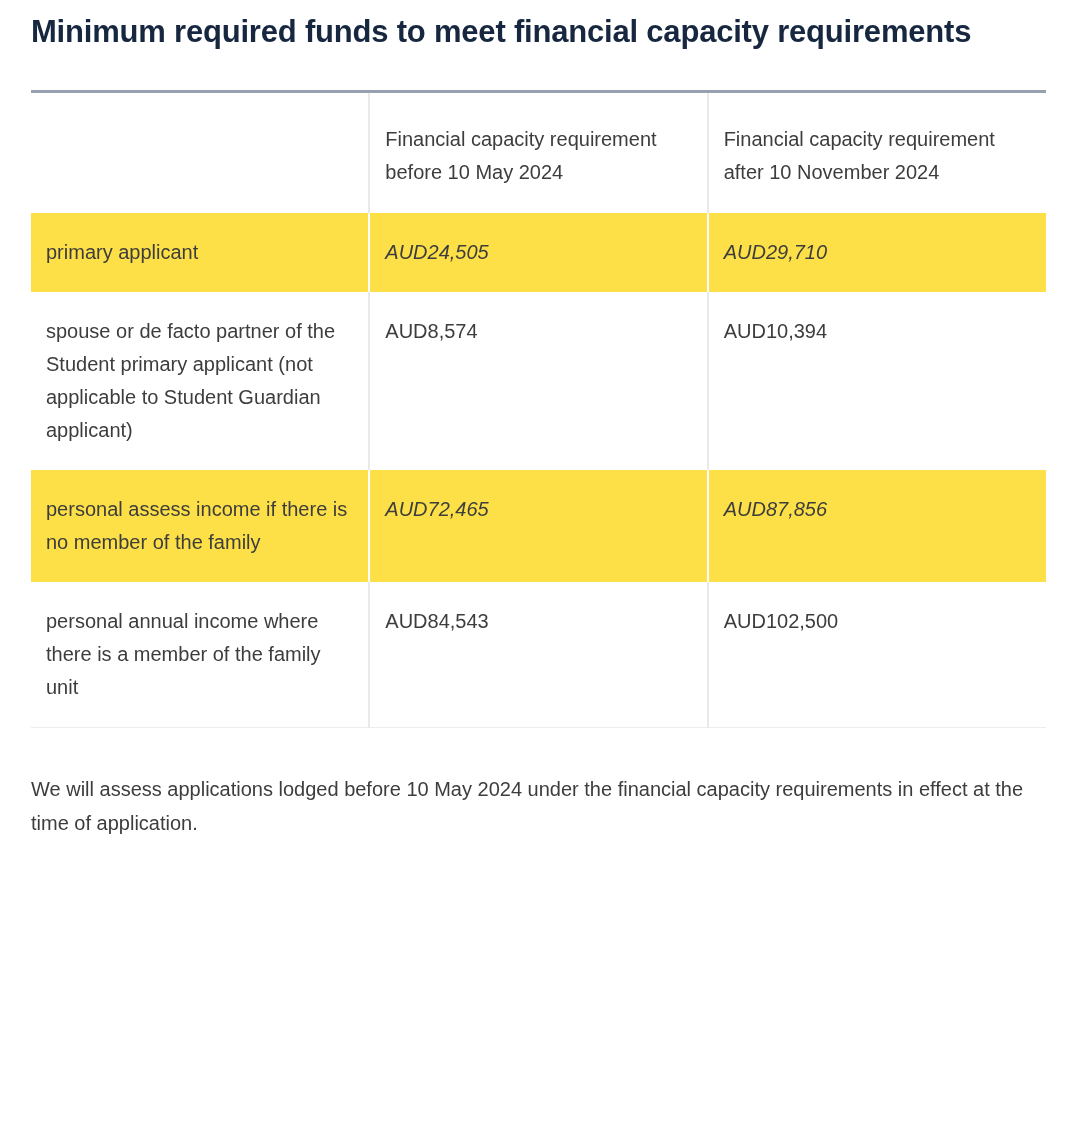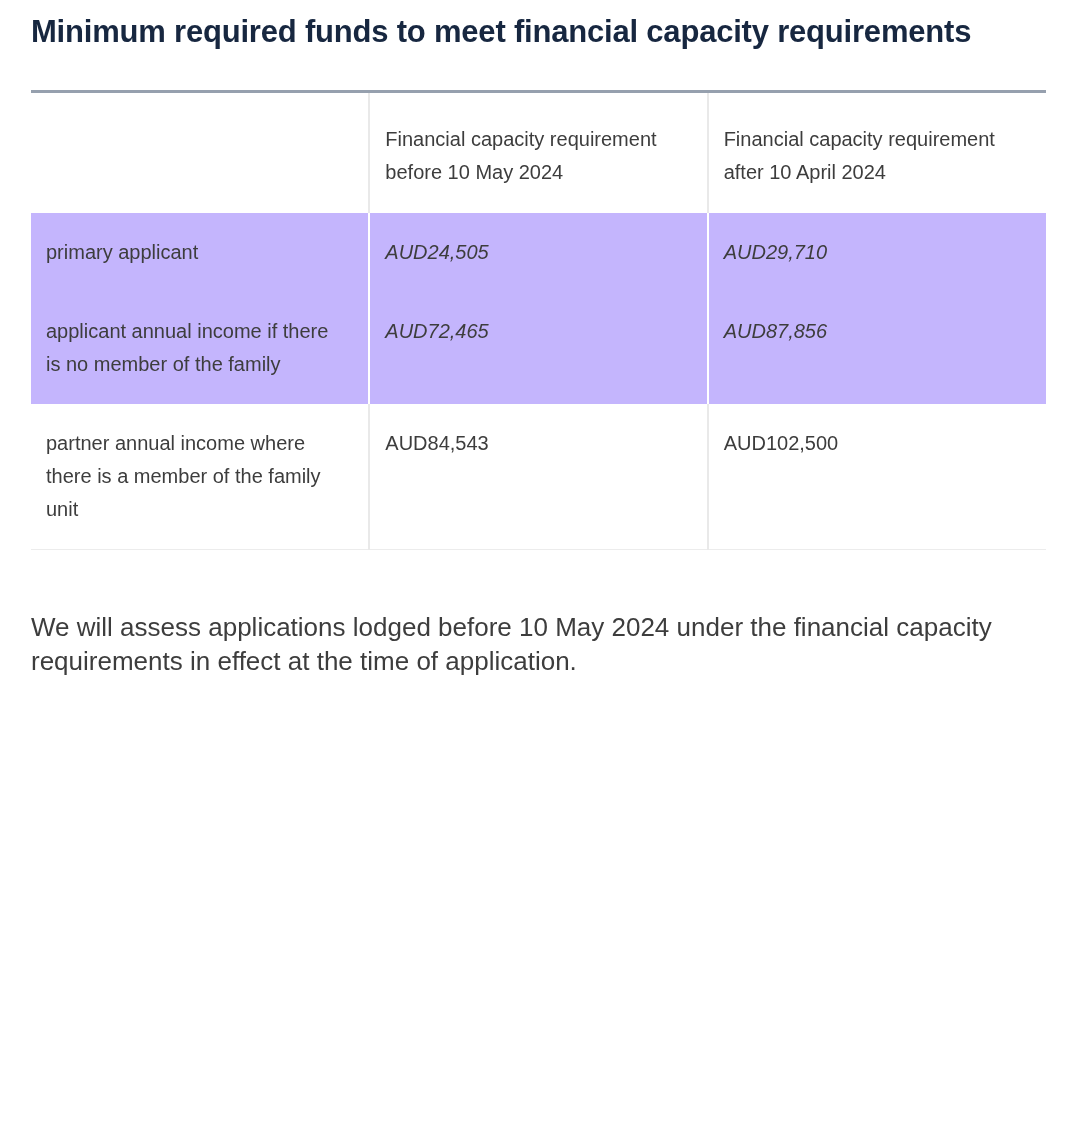--- a/index.html
+++ b/index.html
@@ -40,26 +40,26 @@
     vertical-align: top;
     padding: 30px 20px 24px 15px;
   }
   table.fin-table td {
     text-align: left;
     vertical-align: top;
     padding: 23px 20px 23px 15px;
   }
   thead th + th { border-left: 2px solid #e9e9e9; margin-left: 40px; }
   tr.row-white td + td { border-left: 2px solid #e9e9e9; }
-  tr.row-gray td { background: #c4b5fd; }
+  tr.row-gray td { background: #fde047; }
   tr.row-gray td + td { border-left: 2px solid #ffffff; font-style: italic; }
   p.footer-note {
-    margin-top: 60px;
+    margin-top: 44px;
     width: 1010px;
-    font-size: 26px;
+    font-size: 20px;
     line-height: 34px;
     color: #3d3d3d;
   }
 </style>
 </head>
 <body>
 
 <div class="page">
 
   <h1 class="page-title">Minimum required funds to meet financial capacity requirements</h1>
@@ -67,36 +67,41 @@
   <table class="fin-table">
     <colgroup>
       <col>
         <col>
         <col>
     </colgroup>
     <thead>
       <tr>
         <th></th>
         <th>Financial capacity requirement before 10 May 2024</th>
-        <th>Financial capacity requirement after 10 April 2024</th>
+        <th>Financial capacity requirement after 10 November 2024</th>
       </tr>
     </thead>
     <tbody>
       <tr class="row-gray">
         <td>primary applicant</td>
         <td>AUD24,505</td>
         <td>AUD29,710</td>
       </tr>
+      <tr class="row-white">
+        <td>spouse or de facto partner of the Student primary applicant (not applicable to Student Guardian applicant)</td>
+        <td>AUD8,574</td>
+        <td>AUD10,394</td>
+      </tr>
       <tr class="row-gray">
-        <td>applicant annual income if there is no member of the family</td>
+        <td>personal assess income if there is no member of the family</td>
         <td>AUD72,465</td>
         <td>AUD87,856</td>
       </tr>
       <tr class="row-white">
-        <td>partner annual income where there is a member of the family unit</td>
+        <td>personal annual income where there is a member of the family unit</td>
         <td>AUD84,543</td>
         <td>AUD102,500</td>
       </tr>
     </tbody>
   </table>
 
   <p class="footer-note">We will assess applications lodged before 10 May 2024 under the financial capacity requirements in effect at the time of application.</p>
 
 </div>
 

